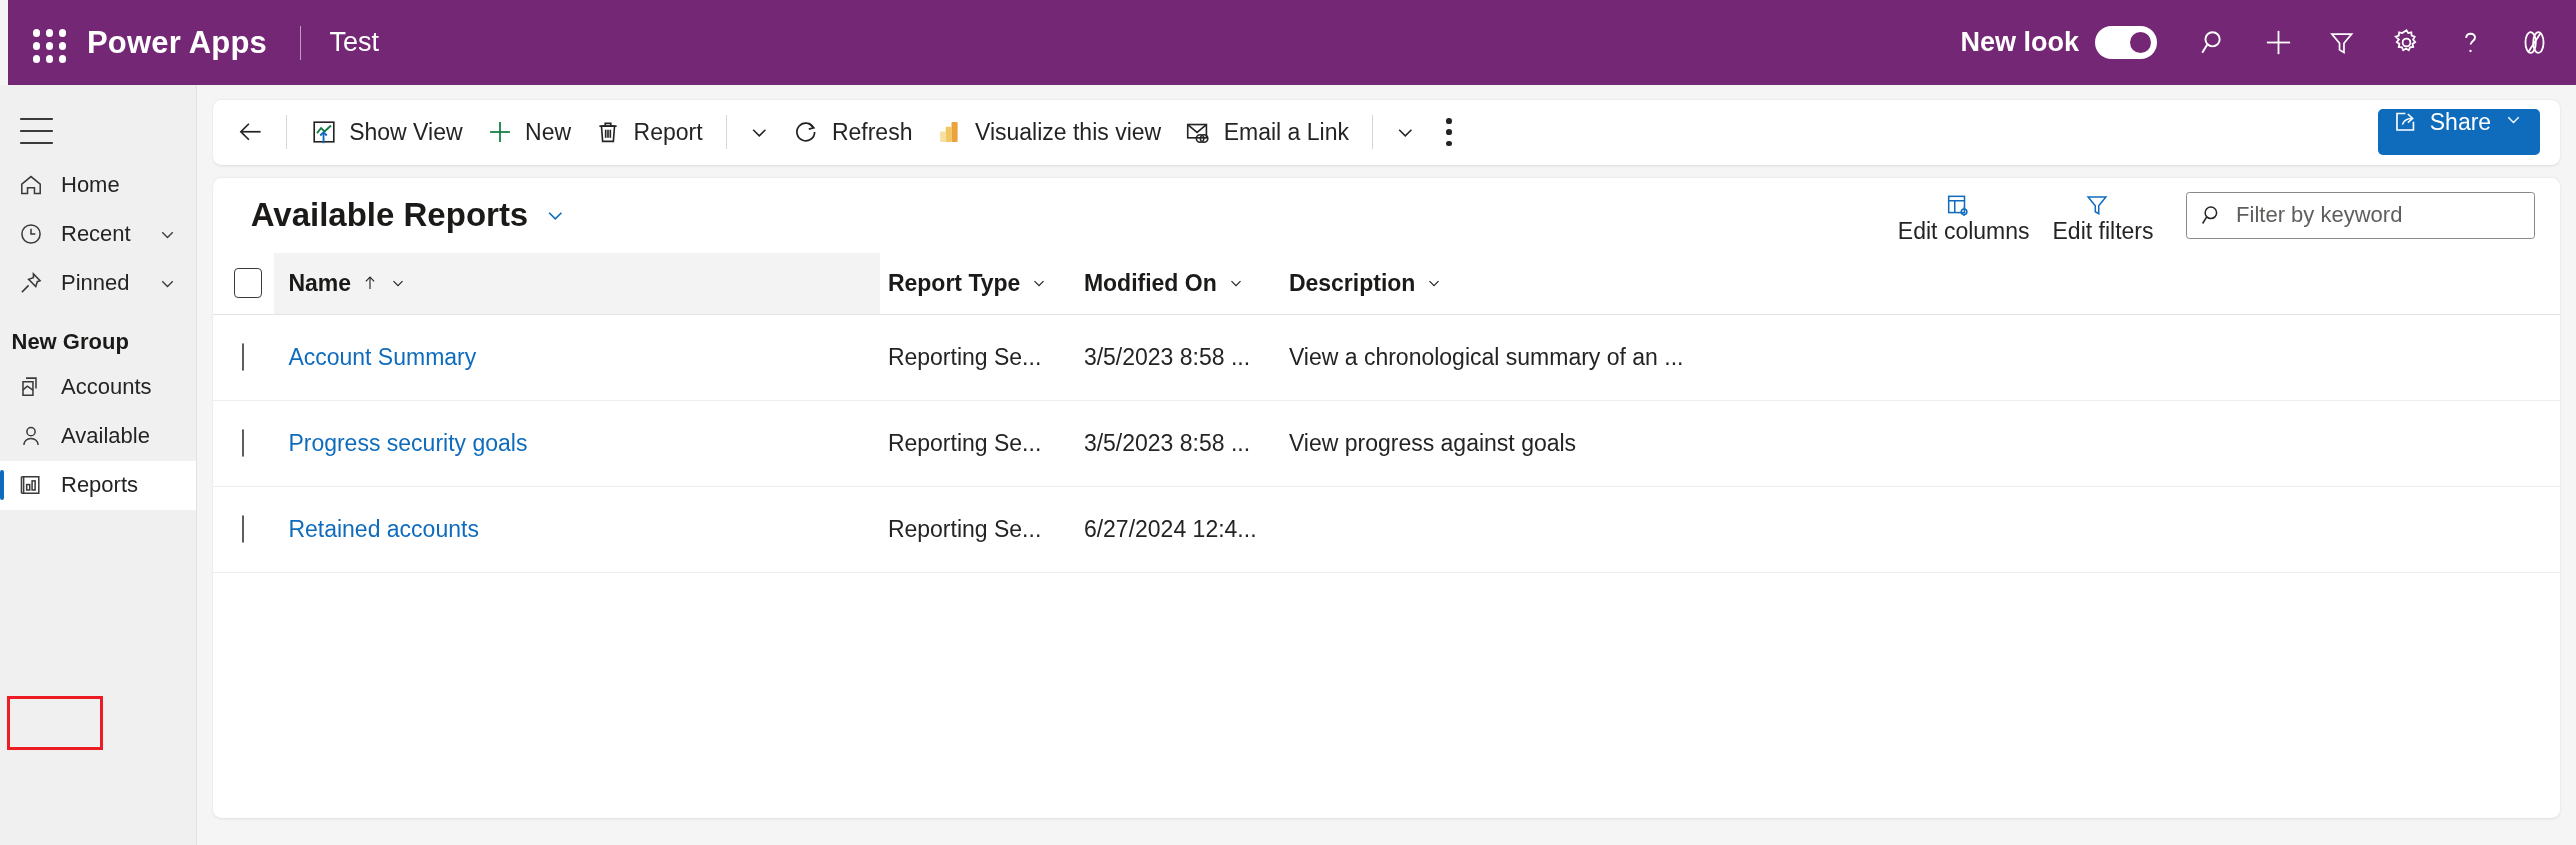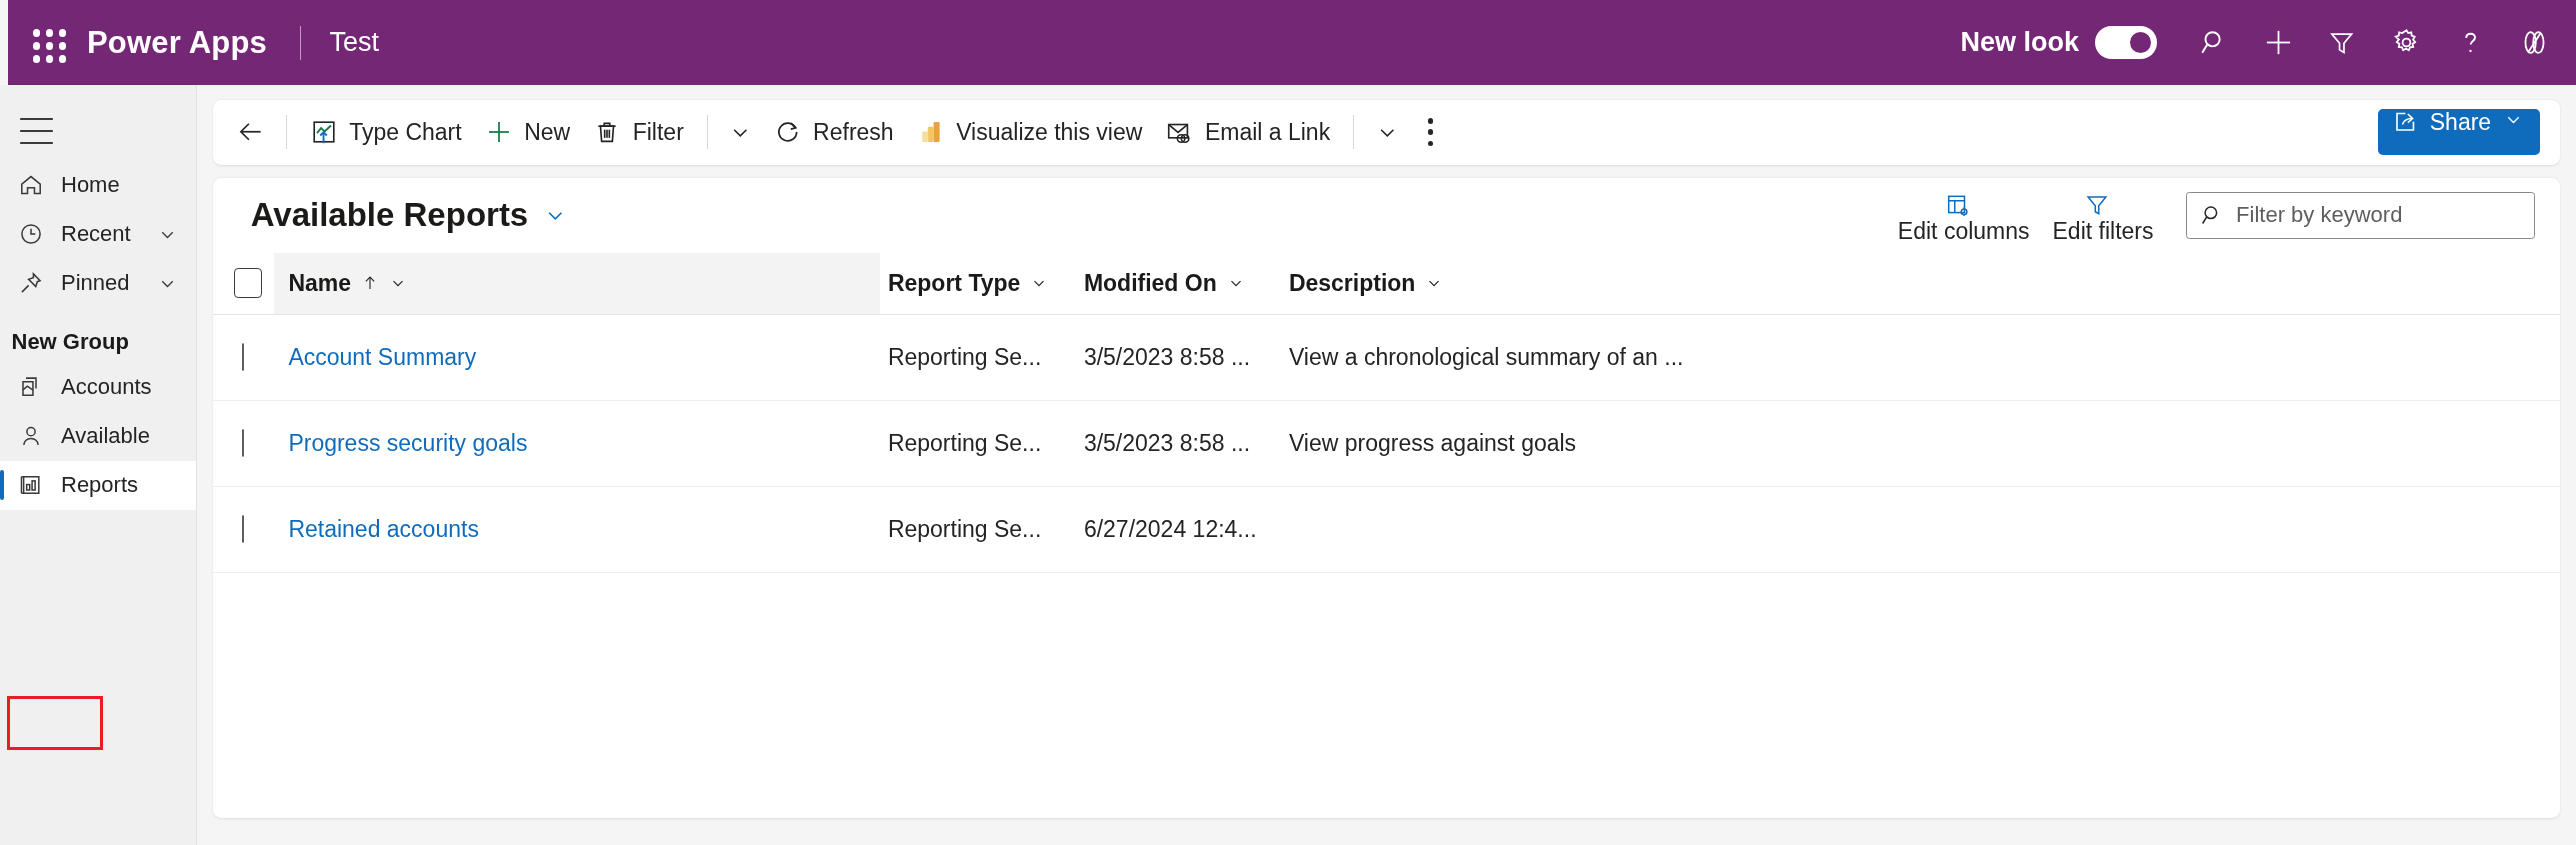--- a/index.html
+++ b/index.html
@@ -624,21 +624,21 @@
 
       <div class="cmd-btn">
         <span class="ico">
           <svg width="28" height="28" viewBox="0 0 24 24" fill="none">
             <rect x="3.6" y="3.6" width="16.8" height="16.8" stroke="#242424" stroke-width="1.4"></rect>
             <polyline points="6,13 9.5,8.6 12.5,11.6 18,6.4" stroke="#107c41" stroke-width="1.6" fill="none"></polyline>
             <line x1="11.6" y1="21.6" x2="11.6" y2="12.4" stroke="#0f6cbd" stroke-width="1.6"></line>
             <polyline points="8.8,15 11.6,12.2 14.4,15" stroke="#0f6cbd" stroke-width="1.6" fill="none"></polyline>
           </svg>
         </span>
-        <span class="txt">Type Chart</span>
+        <span class="txt">Show View</span>
       </div>
 
       <div class="cmd-btn">
         <span class="ico">
           <svg width="28" height="28" viewBox="0 0 24 24" stroke="#107c41" stroke-width="1.5">
             <line x1="12" y1="3.5" x2="12" y2="20.5"></line>
               <line x1="3.5" y1="12" x2="20.5" y2="12"></line>
           </svg>
         </span>
         <span class="txt">New</span>
@@ -648,21 +648,21 @@
         <span class="ico">
           <svg width="28" height="28" viewBox="0 0 24 24" fill="none" stroke="#242424" stroke-width="1.4">
             <path d="M6.4 7h11.2l-1 13H7.4z"></path>
               <line x1="4.6" y1="7" x2="19.4" y2="7"></line>
             <path d="M9.6 7V4.6h4.8V7"></path>
             <line x1="10" y1="10" x2="10" y2="17"></line>
               <line x1="12" y1="10" x2="12" y2="17"></line>
               <line x1="14" y1="10" x2="14" y2="17"></line>
           </svg>
         </span>
-        <span class="txt">Filter</span>
+        <span class="txt">Report</span>
       </div>
 
       <div class="cmd-sep"></div>
 
       <div class="cmd-chevbtn">
         <svg width="24.6" height="24.6" viewBox="0 0 24 24" fill="none" stroke="#242424" stroke-width="1.5">
           <polyline points="6,9.5 12,15.5 18,9.5"></polyline>
         </svg>
       </div>
 

